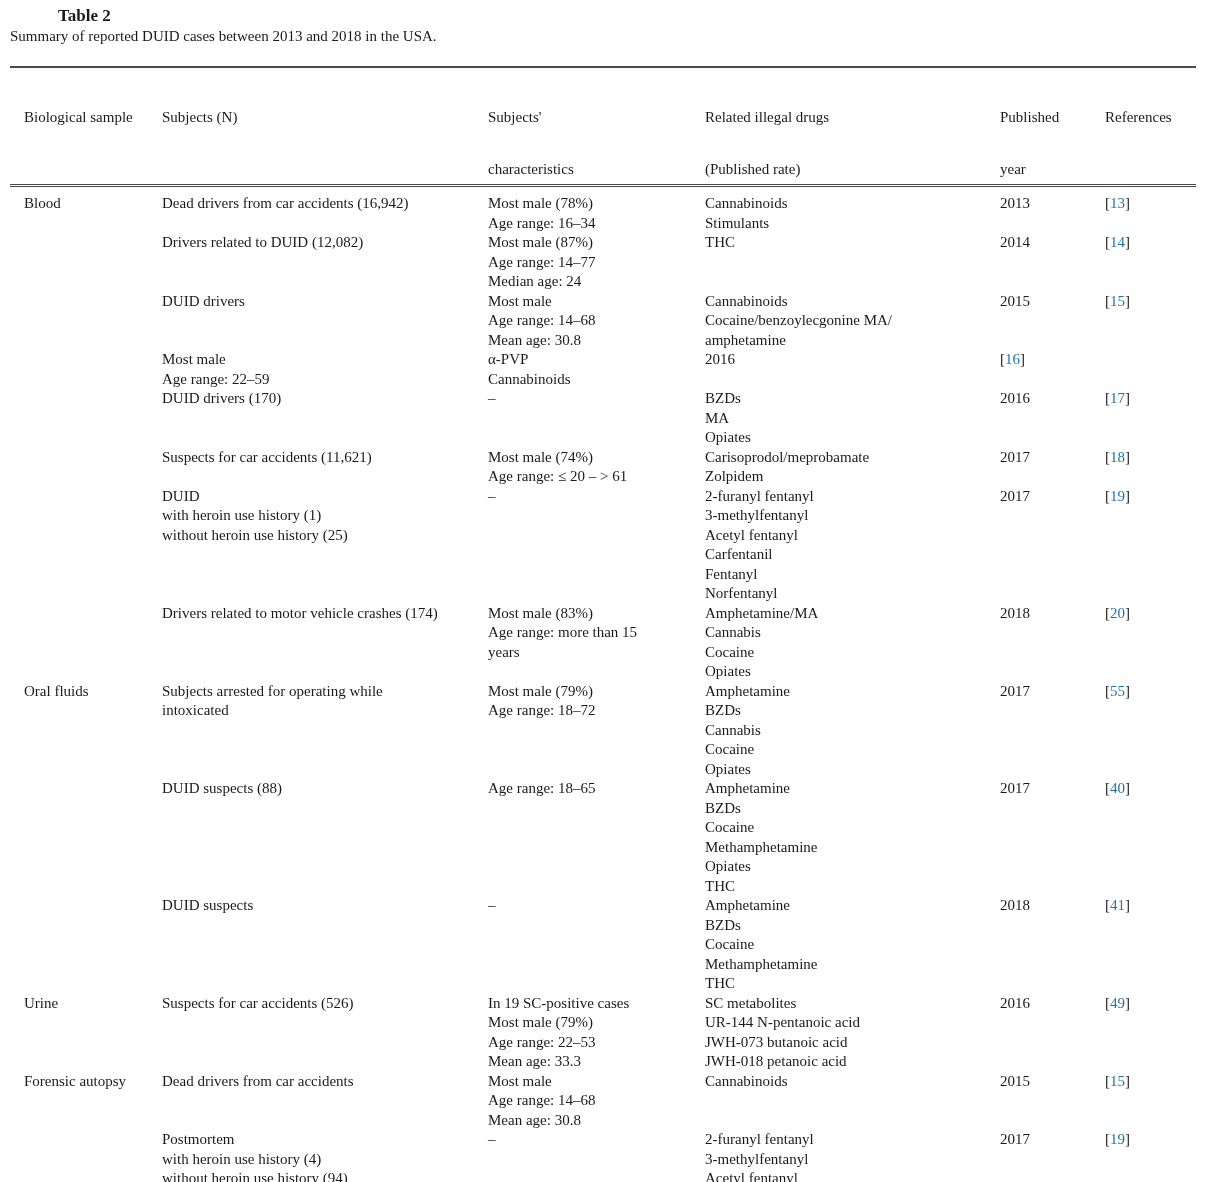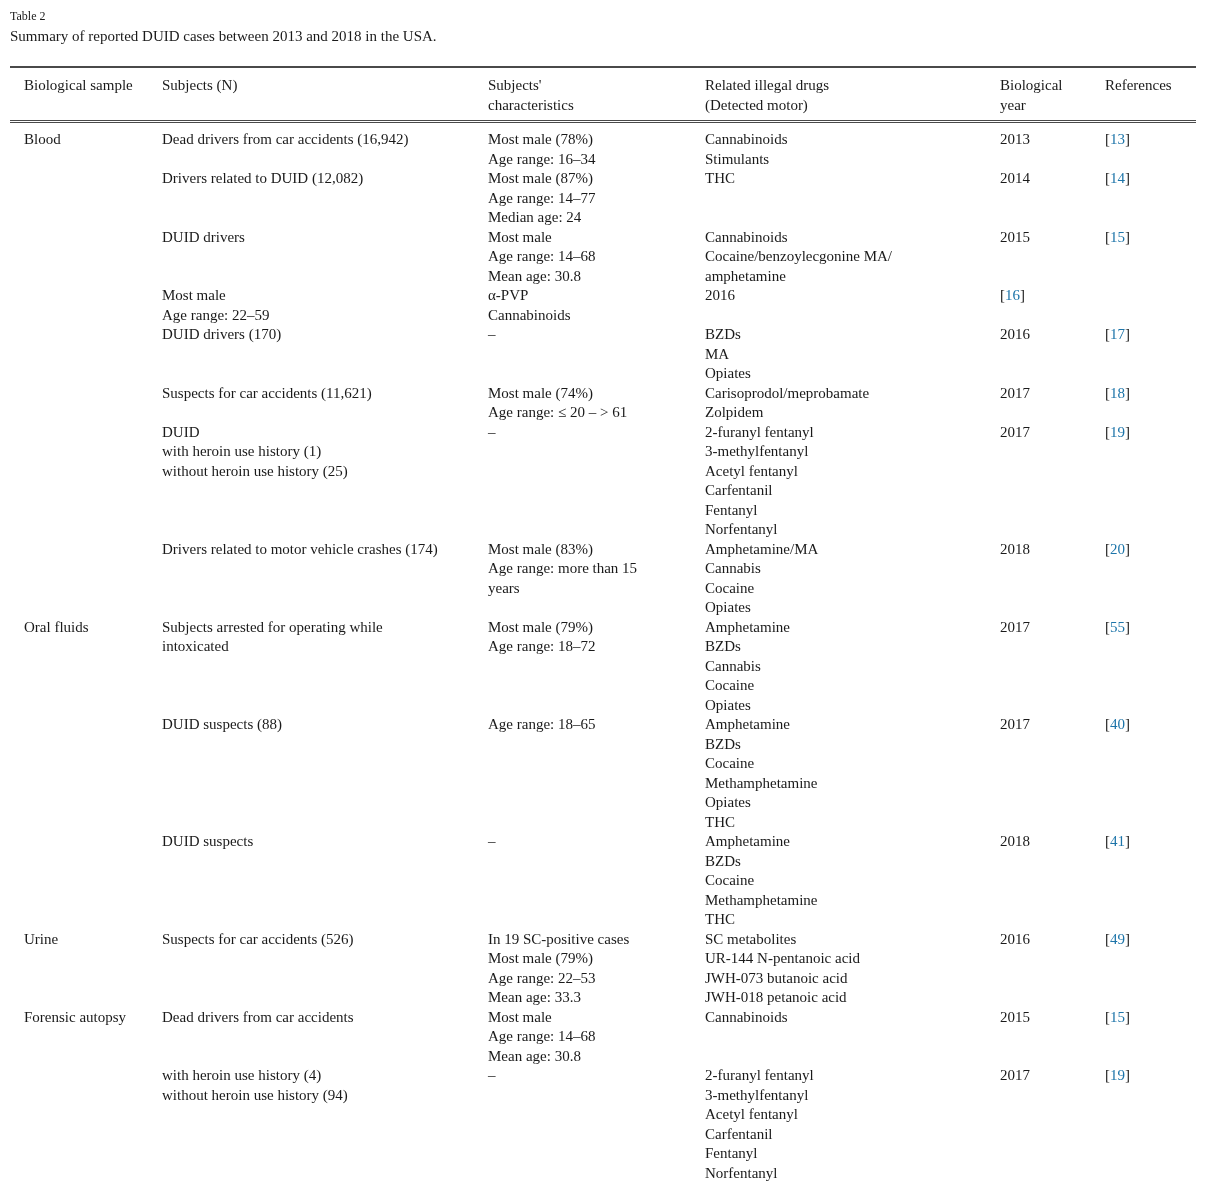--- a/index.html
+++ b/index.html
@@ -16,23 +16,24 @@
   }
   .page{
     width:1206px;
     height:1182px;
     background:#ffffff;
     overflow:hidden;
     position:relative;
     padding:6px 10px 0 10px;
   }
   .table-title{
-    font-size:12px;
-    font-weight:normal;
+    font-size:17px;
+    font-weight:bold;
     line-height:20px;
+    margin-left:48px;
   }
   .table-caption{
     font-size:15px;
     line-height:20px;
     margin-bottom:16px;
   }
   .rule-top{
     border-top:2px solid var(--rule);
     margin-top:20px;
   }
@@ -50,21 +51,21 @@
     font-size:15px;
     padding-right:8px;
   }
   .cell.c0{padding-left:14px;}
   .line{
     line-height:19.5px;
     height:19.5px;
     white-space:nowrap;
   }
   .header .cell{padding-top:7px;padding-bottom:5px;}
-  .header .line{line-height:20px;height:20px;}
+  .header .line{line-height:20px;height:20px;margin-top:32px;}
   .body .row:first-child .cell{padding-top:7px;}
   .body .row:last-child .cell{padding-bottom:11px;}
   .ref{cursor:pointer;}
   .ref .num{color:var(--link);}
 </style>
 </head>
 <body>
 
 <div class="page">
   <div class="table-title">Table 2</div>
@@ -77,24 +78,24 @@
       </div>
       <div class="cell c1">
         <div class="line">Subjects (N)</div>
       </div>
       <div class="cell c2">
         <div class="line">Subjects'</div>
         <div class="line">characteristics</div>
       </div>
       <div class="cell c3">
         <div class="line">Related illegal drugs</div>
-        <div class="line">(Detected motor)</div>
+        <div class="line">(Published rate)</div>
       </div>
       <div class="cell c4">
-        <div class="line">Biological</div>
+        <div class="line">Published</div>
         <div class="line">year</div>
       </div>
       <div class="cell c5">
         <div class="line">References</div>
       </div>
     </div>
   <div class="rule-double"></div>
   <div class="body">
       <div class="grid row">
         <div class="cell c0">
@@ -380,20 +381,21 @@
         <div class="cell c4">
           <div class="line">2015</div>
         </div>
         <div class="cell c5">
           <div class="line"><span class="ref"><span>[</span><span class="num">15</span><span>]</span></span></div>
         </div>
       </div>
       <div class="grid row">
         <div class="cell c0"></div>
         <div class="cell c1">
+          <div class="line">Postmortem</div>
           <div class="line">with heroin use history (4)</div>
           <div class="line">without heroin use history (94)</div>
         </div>
         <div class="cell c2">
           <div class="line">–</div>
         </div>
         <div class="cell c3">
           <div class="line">2-furanyl fentanyl</div>
           <div class="line">3-methylfentanyl</div>
           <div class="line">Acetyl fentanyl</div>

